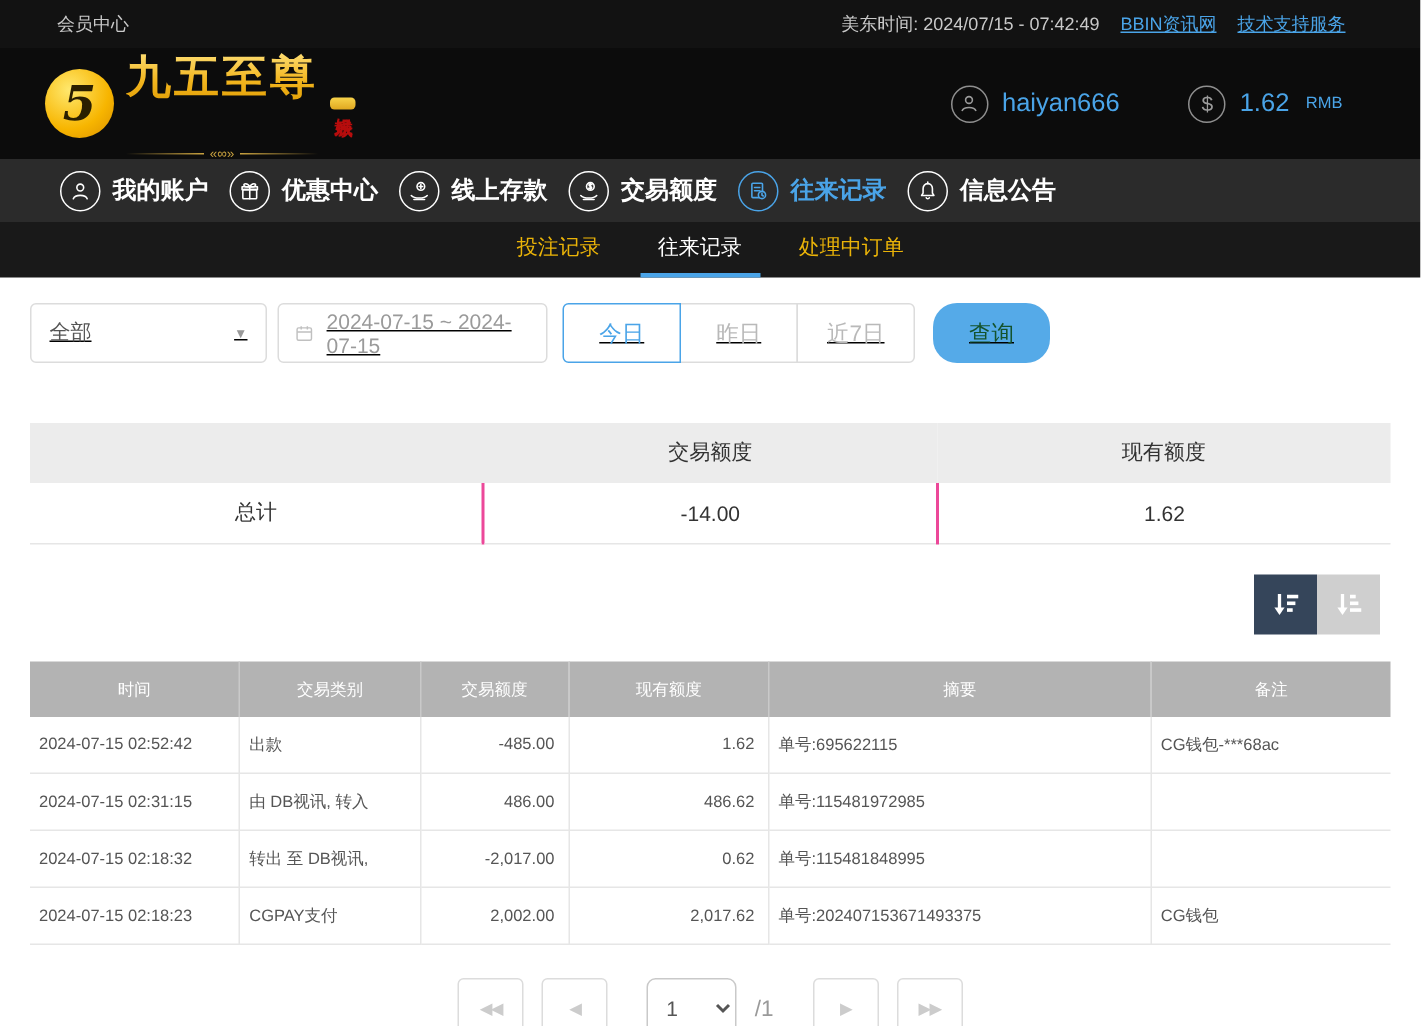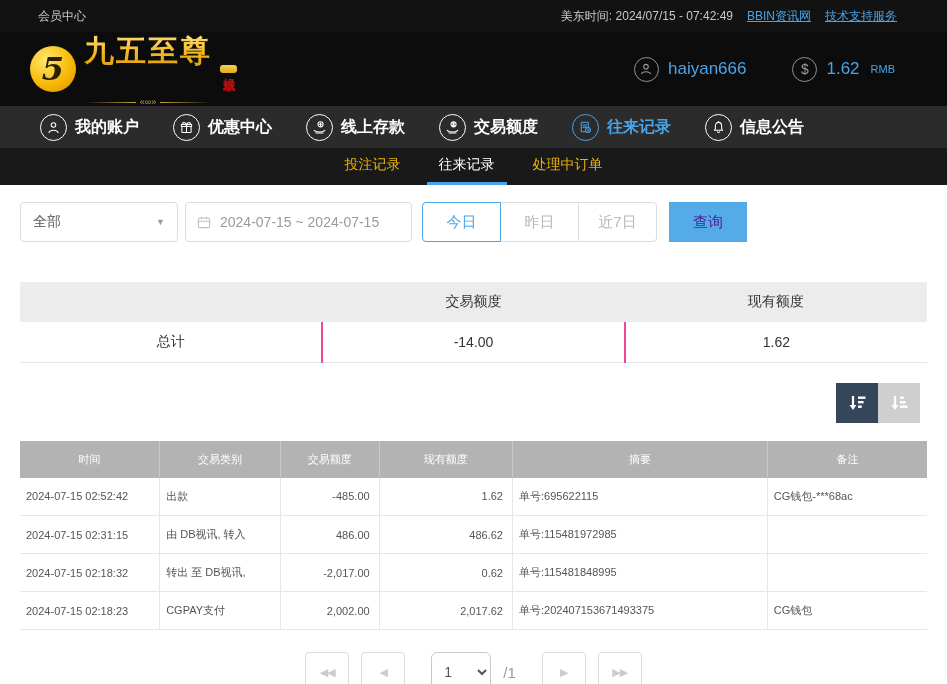--- a/index.html
+++ b/index.html
@@ -37,57 +37,57 @@
   .user-chunk { display:flex; align-items:center; gap:9px; }
   .round-ico { width:25px; height:25px; border:1.5px solid #8f8f8f; border-radius:50%;
     display:flex; align-items:center; justify-content:center; color:#9b9b9b; }
   .round-ico svg { stroke:#9b9b9b; fill:none; stroke-width:1.6; }
   .dollar-glyph { font-size:14px; color:#9b9b9b; }
   .username, .balance { color:#4aa4e8; font-size:17px; }
   .currency { color:#4aa4e8; font-size:11px; margin-left:2px; }
 
   
   .nav { height:42px; background:#2b2b2b; display:flex; align-items:center;
-    padding-left:40px; gap:34px; }
+    padding-left:40px; gap:14px; }
   .nav-item { display:flex; align-items:center; gap:8px; color:#fff; cursor:pointer; }
   .nav-item.active { color:#4aa4e8; }
   .nav-ico { width:27px; height:27px; border:1.5px solid currentColor; border-radius:50%;
     display:flex; align-items:center; justify-content:center; }
   .nav-ico svg { width:17px; height:17px; stroke:currentColor; fill:none; stroke-width:1.5;
     stroke-linecap:round; stroke-linejoin:round; }
   .nav-label { font-size:16px; font-weight:bold; }
 
   
   .subnav { height:37px; background:#191919; display:flex; justify-content:center;
     gap:14px; }
   .subtab { display:flex; align-items:center; padding:0 12px; font-size:14px;
     color:#eab308; cursor:pointer; border-bottom:3px solid transparent; }
   .subtab.active { color:#fff; border-bottom-color:#4aa4e8; }
 
   
   .content { padding:0 20px; background:#fff; }
 
-  .filter-row { margin-top:17px; display:flex; align-items:center; }
+  .filter-row { margin-top:17px; display:flex; align-items:center;text-decoration:underline; }
   .select-box { width:158px; height:40px; border:1px solid #dcdcdc; border-radius:4px;
     display:flex; align-items:center; justify-content:space-between; padding:0 12px;
     color:#555; font-size:14px; cursor:pointer; background:#fff; }
   .select-caret { font-size:9px; color:#9a9a9a; }
-  .date-box { width:227px; height:40px; border:1px solid #dcdcdc; border-radius:4px;
+  .date-box { width:180px; height:40px; border:1px solid #dcdcdc; border-radius:4px;
     margin-left:7px; display:flex; align-items:center; gap:8px; padding:0 10px;
     color:#9a9a9a; font-size:14px; cursor:pointer; background:#fff; }
   .date-box svg { stroke:#c0c0c0; fill:none; stroke-width:1.4; }
   .quick-group { display:flex; margin-left:10px; }
   .quick-btn { width:79px; height:40px; background:#fff; border:1px solid #dcdcdc;
     color:#b9b9b9; font-size:15px; display:flex; align-items:center; justify-content:center;
     cursor:pointer; margin-left:-1px; }
   .quick-btn:first-child { margin-left:0; border-radius:4px 0 0 4px; }
   .quick-btn:last-child { border-radius:0 4px 4px 0; }
   .quick-btn.active { border-color:#4aa4e8; color:#4aa4e8; z-index:2; }
   .search-btn { width:78px; height:40px; margin-left:12px; background:#55aae8;
-    border:none; border-radius:0; color:#4c1d95; font-size:15px; cursor:pointer; }
+    border:none; border-radius:16px; color:#14532d; font-size:15px; cursor:pointer; }
 
   
   .summary { width:100%; border-collapse:collapse; margin-top:40px; table-layout:fixed;
     font-size:14px; color:#333; }
   .summary thead td { background:#ececec; height:40px; text-align:center; }
   .summary tbody td { background:#fff; height:40px; text-align:center;
     border-bottom:1px solid #e6e6e6; }
   .summary tbody td + td { border-left:2px solid #ec4899; }
 
   

